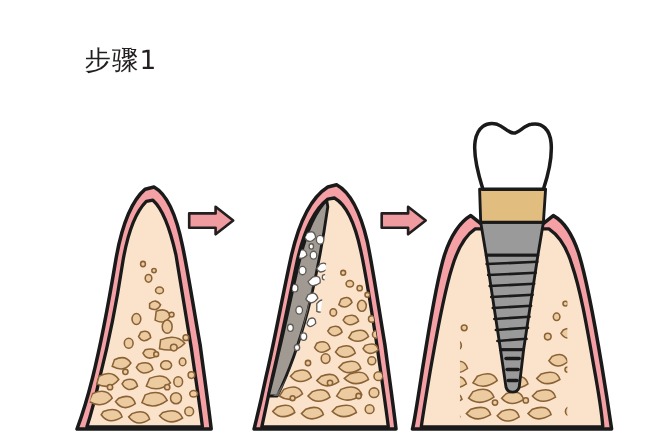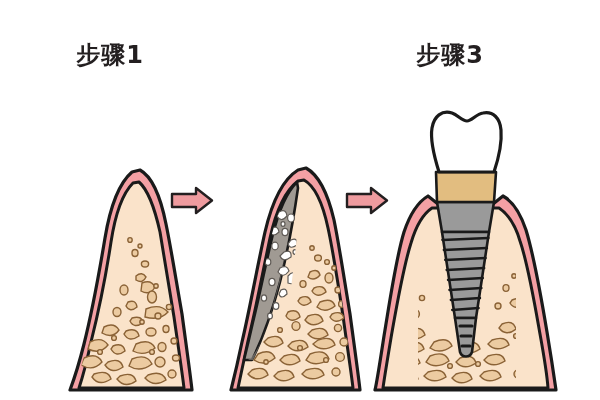--- a/index.html
+++ b/index.html
@@ -22,21 +22,21 @@
     height: 400px;
     background: #ffffff;
   }
   .step-label {
     position: absolute;
     top: 40px;
     width: 160px;
     text-align: center;
     font-family: "DejaVu Sans", "Liberation Sans", sans-serif;
     font-size: 24px;
-    font-weight: 700;
+    font-weight: 400;
     color: #231f20;
     letter-spacing: 1px;
     line-height: 30px;
     white-space: nowrap;
   }
   #label-1 { left: 30px; }
   #label-2 { left: 200px; }
   #label-3 { left: 370px; }
 
   svg.art {
@@ -332,15 +332,14 @@
                C472 121 476 114 483 113
                C493 111 500 118 501 130
                C502 142 499 157 494 172
                Z" fill="#ffffff" stroke="#1a1a1a" stroke-width="3.2" stroke-linejoin="round"></path>
     </g>
   </svg>
 
   <div class="step-label" id="label-1">步骤1</div>
 
 
-  <div class="step-label" id="label-3">步骤3</div>
 
 </div>
 
 </body></html>

